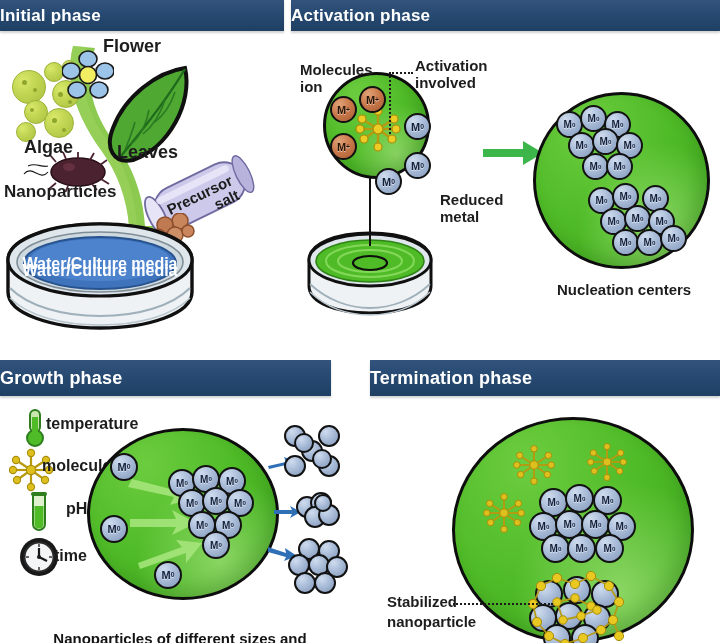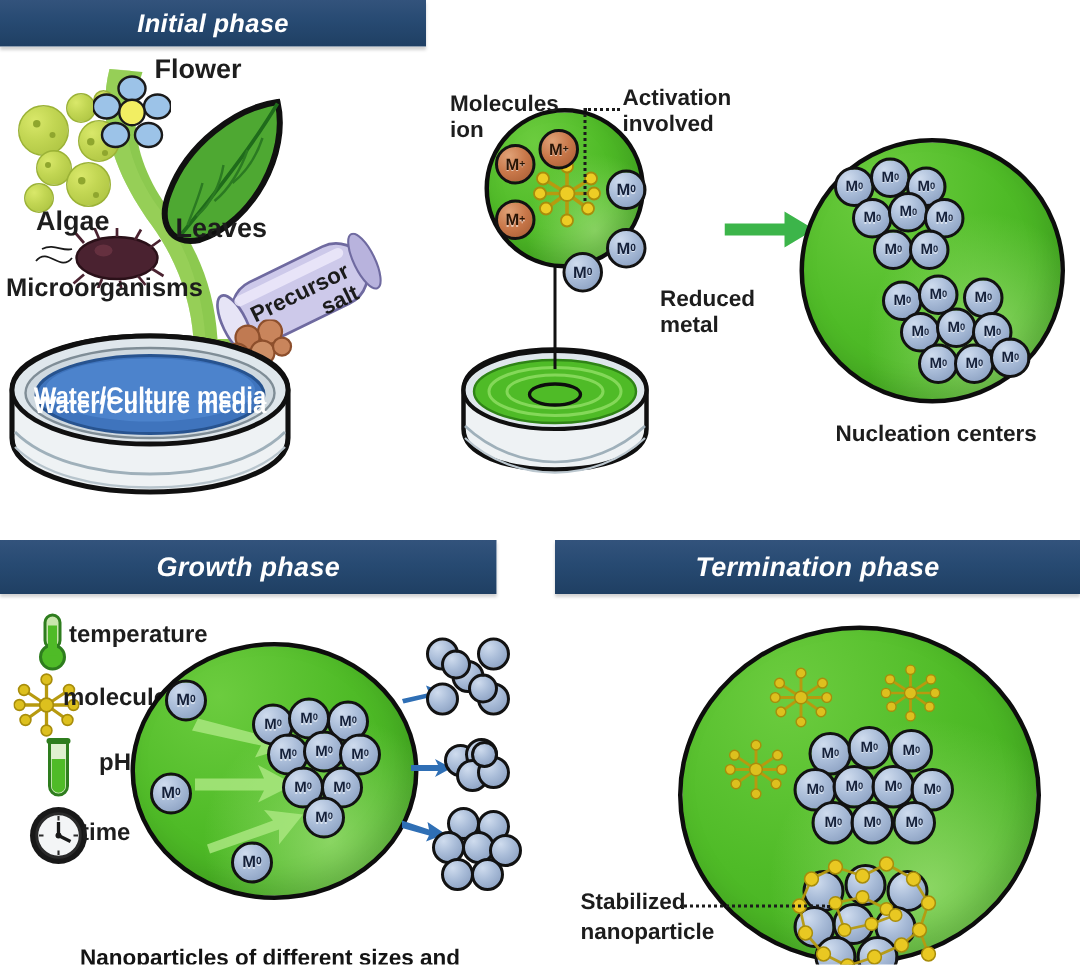--- a/index.html
+++ b/index.html
@@ -13,25 +13,24 @@
   #stage {
     position: relative;
     width: 720px; height: 643px;
     background: #ffffff;
   }
   
   .phase-header {
     position: absolute;
     background: linear-gradient(180deg,#33537c 0%,#274a72 45%,#1f3f63 100%);
     color: #ffffff;
-    display: flex; align-items: center; justify-content: center;
+    display: flex; align-items: center; 
     font-weight: bold;
     letter-spacing: .2px;
     box-shadow: 0 2px 2px rgba(0,0,0,.18);
-    font-style: italic;
   }
   #hdr-initial     { left:0px;   top:0px;   width:284px; height:31px; font-size:17px; }
   #hdr-activation  { left:291px; top:0px;   width:429px; height:31px; font-size:17px; }
   #hdr-growth      { left:0px;   top:360px; width:331px; height:36px; font-size:18px; }
   #hdr-termination { left:370px; top:360px; width:350px; height:36px; font-size:18px; }
 
   
   .lbl {
     position: absolute;
     font-weight: bold;
@@ -113,20 +112,23 @@
     text-align:center; line-height:1.22;
   }
 </style>
 </head>
 <body>
 
 <div id="stage">
 
   <div class="phase-header" id="hdr-initial">
     <span>Initial phase</span>
+  </div>
+  <div class="phase-header" id="hdr-activation">
+    <span>Activation phase</span>
   </div>
   <div class="phase-header" id="hdr-growth">
     <span>Growth phase</span>
   </div>
   <div class="phase-header" id="hdr-termination">
     <span>Termination phase</span>
   </div>
 
   <div>
 
@@ -240,21 +242,21 @@
       <text x="98" y="47" text-anchor="middle" font-family="'Liberation Sans',sans-serif" font-size="16" font-weight="bold" fill="#ffffff">
         Water/Culture media
       </text>
     </svg>
 
     <div class="lbl" style="left:2px; top:262px; width:196px; text-align:center; color:#ffffff; font-size:16px; pointer-events:none;">Water/Culture media</div>
 
     <div class="lbl" style="left:103px; top:36px;  font-size:18px;">Flower</div>
     <div class="lbl" style="left:24px;  top:137px; font-size:18px;">Algae</div>
     <div class="lbl" style="left:117px; top:142px; font-size:18px;">Leaves</div>
-    <div class="lbl" style="left:4px;   top:182px; font-size:17px;">Microorganisms</div>
+    <div class="lbl" style="left:4px;   top:182px; font-size:17px;">Nanoparticles</div>
     <div class="lbl" style="left:168px; top:170px; font-size:1px; color:transparent;">Precursor salt</div>
   </div>
 
   <div>
 
     <svg style="position:absolute; left:305px; top:230px;" width="130" height="88" viewBox="0 0 130 88">
       <path d="M4 30 C 4 13, 32 3, 65 3 C 98 3, 126 13, 126 30
                L 126 56 C 126 73, 98 83, 65 83 C 32 83, 4 73, 4 56 Z" fill="#eef2f4" stroke="#101010" stroke-width="3"></path>
       <ellipse cx="65" cy="30" rx="61" ry="26" fill="#dfe7ec" stroke="#101010" stroke-width="2.8"></ellipse>
       <ellipse cx="65" cy="31" rx="54" ry="21" fill="#4fbb27" stroke="#2f8416" stroke-width="1.6"></ellipse>

